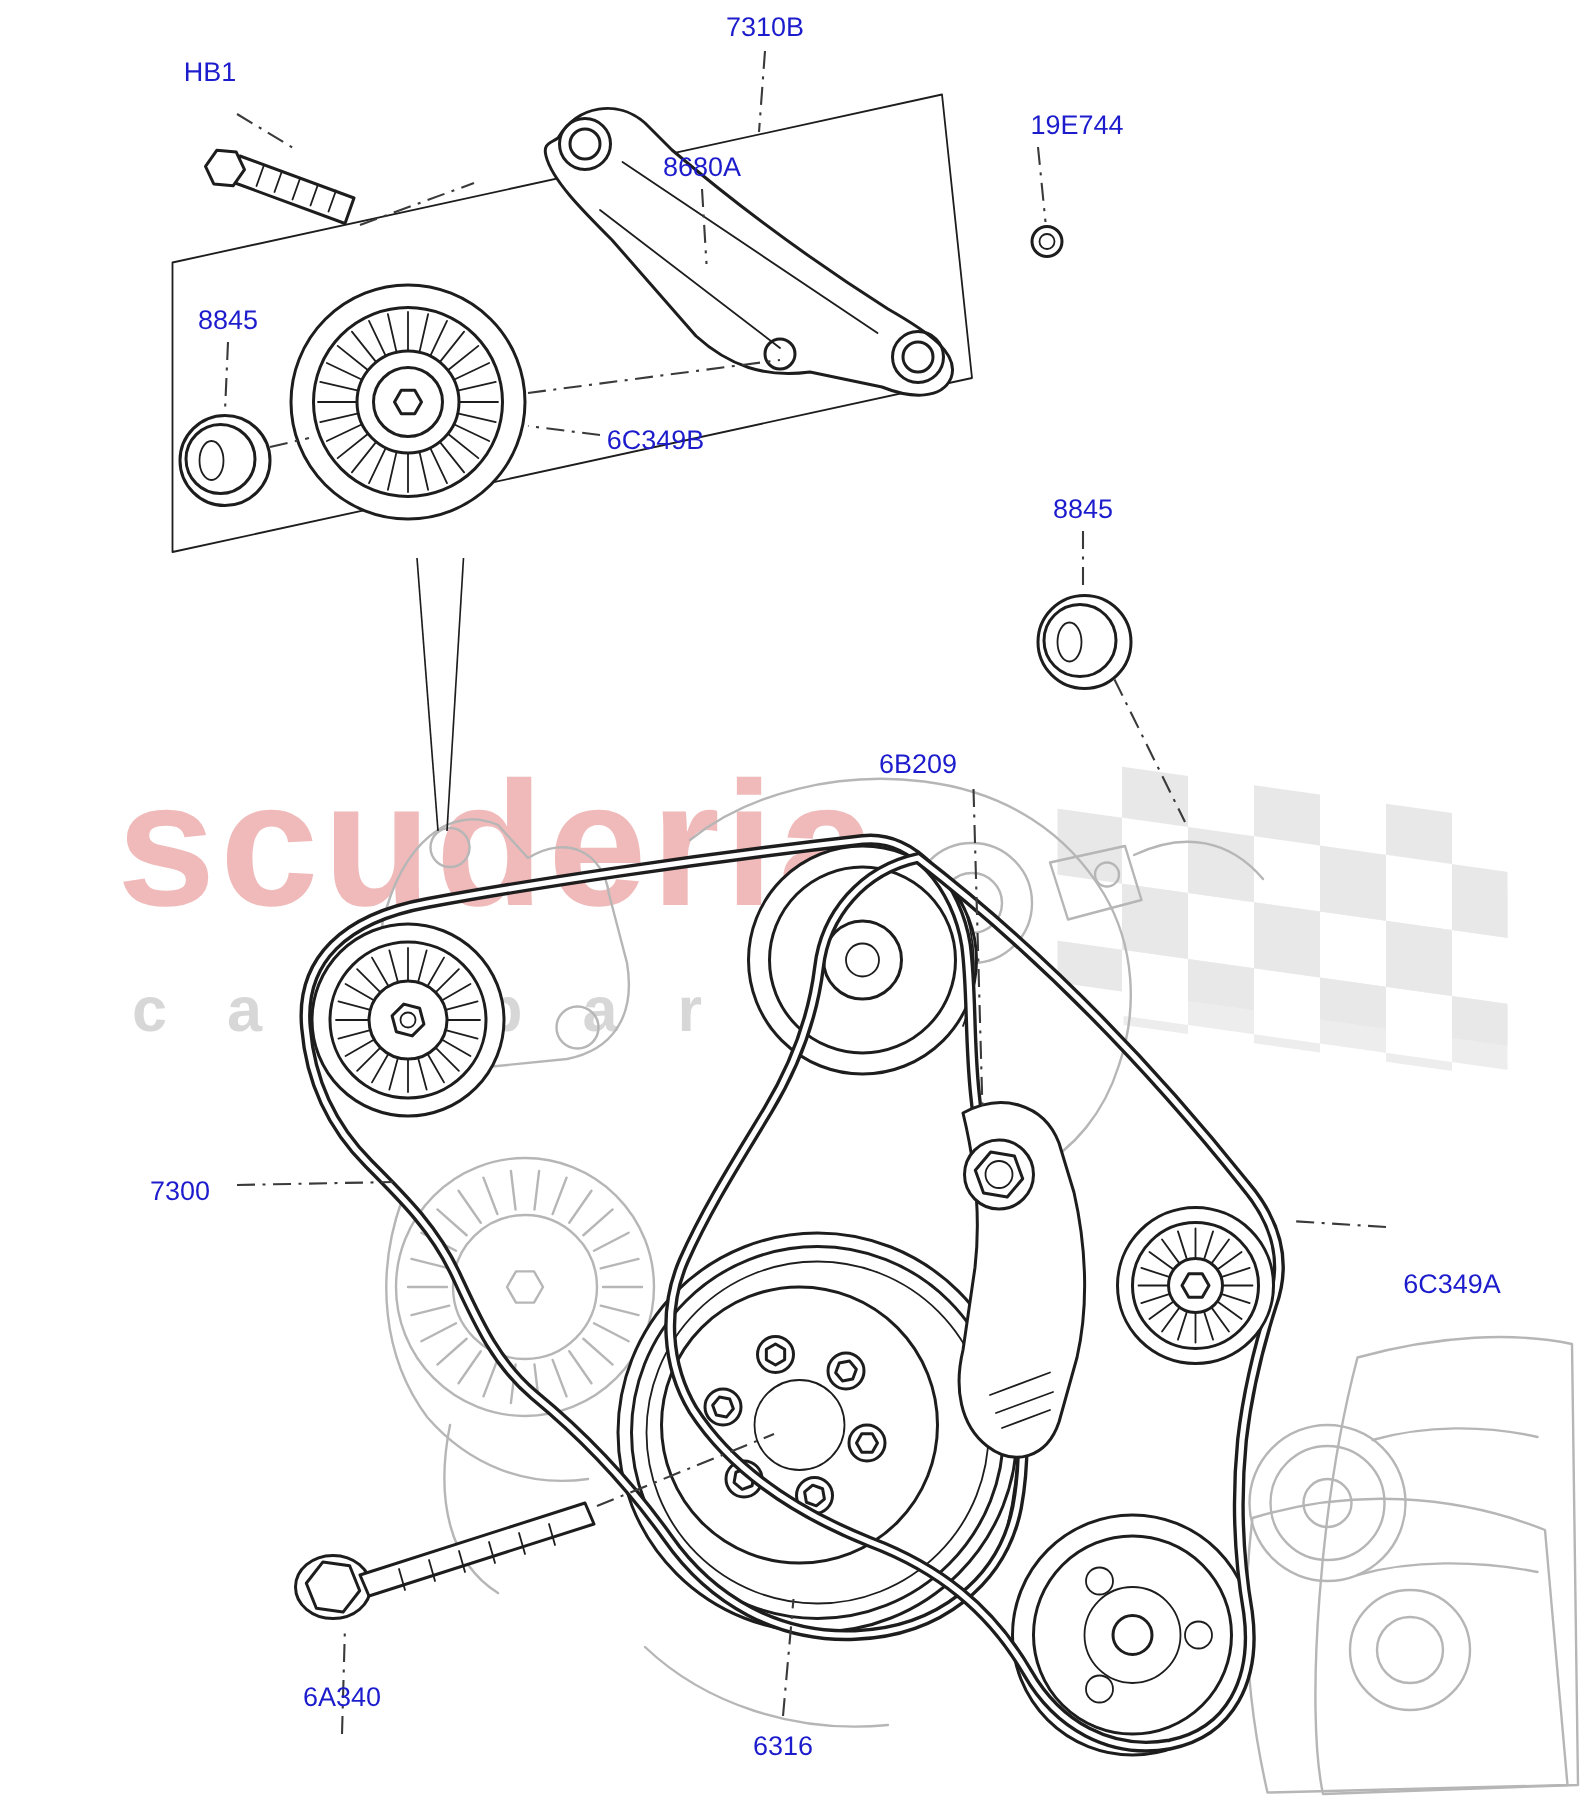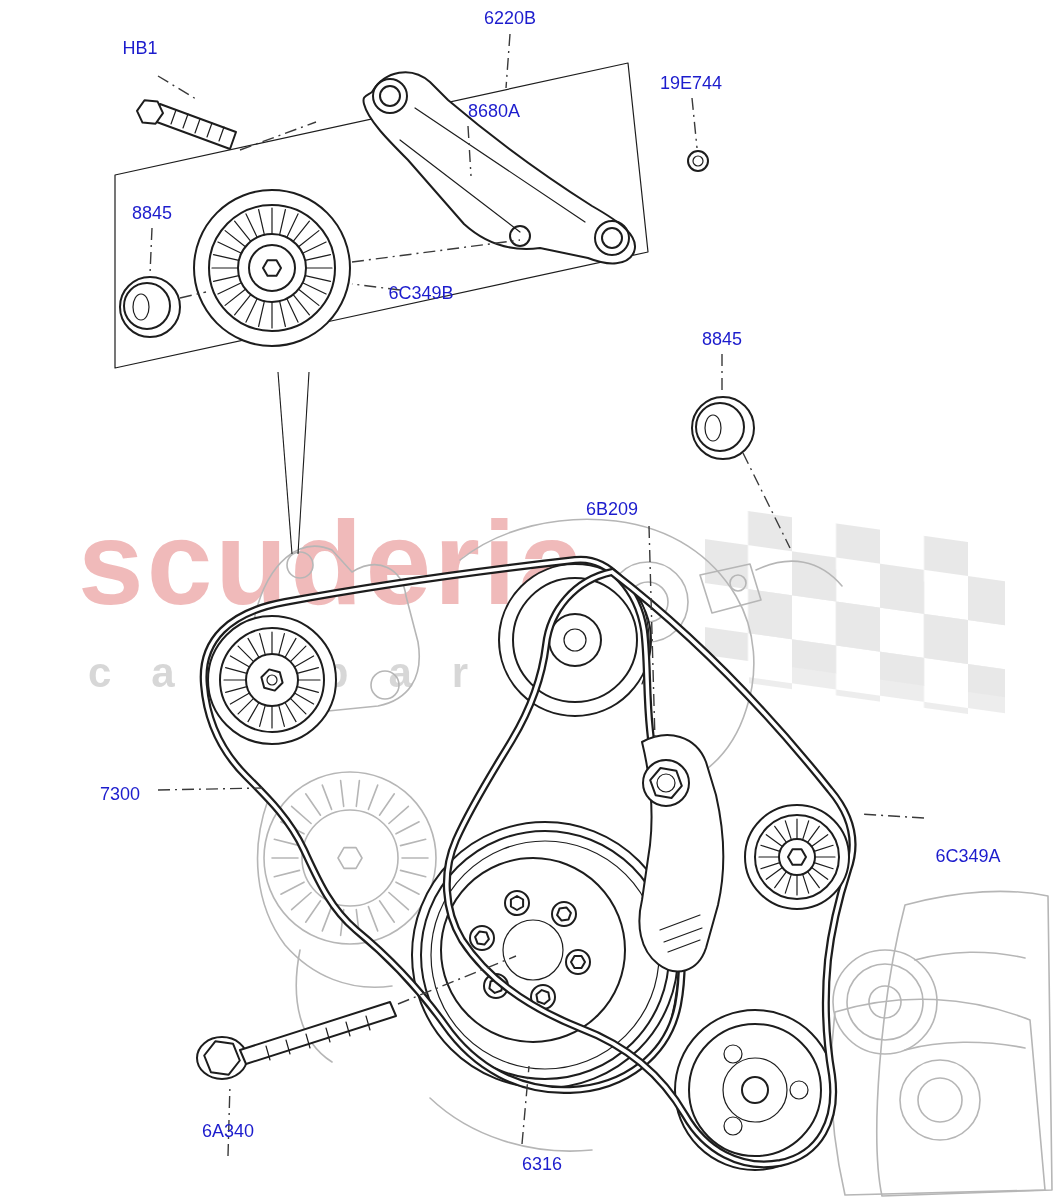--- a/index.html
+++ b/index.html
@@ -229,26 +229,26 @@
       <path class="leader" d="M743,453 L790,548"></path>
       <path class="leader" d="M649,526 L655,740"></path>
       <path class="leader" d="M158,790 L262,788"></path>
       <path class="leader" d="M924,818 L860,814"></path>
       <path class="leader" d="M228,1156 L230,1084"></path>
       <path class="leader" d="M522,1144 L529,1066"></path>
       <path class="leader" d="M398,1004 L516,956"></path>
     </g>
   </svg>
 
-  <div class="part-label" style="left:510px;top:8px">6220B</div>
+  <div class="part-label" style="left:510px;top:8px">7310B</div>
   <div class="part-label" style="left:140px;top:38px">HB1</div>
-  <div class="part-label" style="left:494px;top:101px">8680A</div>
-  <div class="part-label" style="left:691px;top:73px">19E744</div>
+  <div class="part-label" style="left:468px;top:101px">8680A</div>
+  <div class="part-label" style="left:718px;top:73px">19E744</div>
   <div class="part-label" style="left:152px;top:203px">8845</div>
-  <div class="part-label" style="left:421px;top:283px">6C349B</div>
+  <div class="part-label" style="left:437px;top:283px">6C349B</div>
   <div class="part-label" style="left:722px;top:329px">8845</div>
   <div class="part-label" style="left:612px;top:499px">6B209</div>
   <div class="part-label" style="left:120px;top:784px">7300</div>
   <div class="part-label" style="left:968px;top:846px">6C349A</div>
   <div class="part-label" style="left:228px;top:1121px">6A340</div>
-  <div class="part-label" style="left:542px;top:1154px">6316</div>
+  <div class="part-label" style="left:522px;top:1154px">6316</div>
 
 </div>
 
 </body></html>

